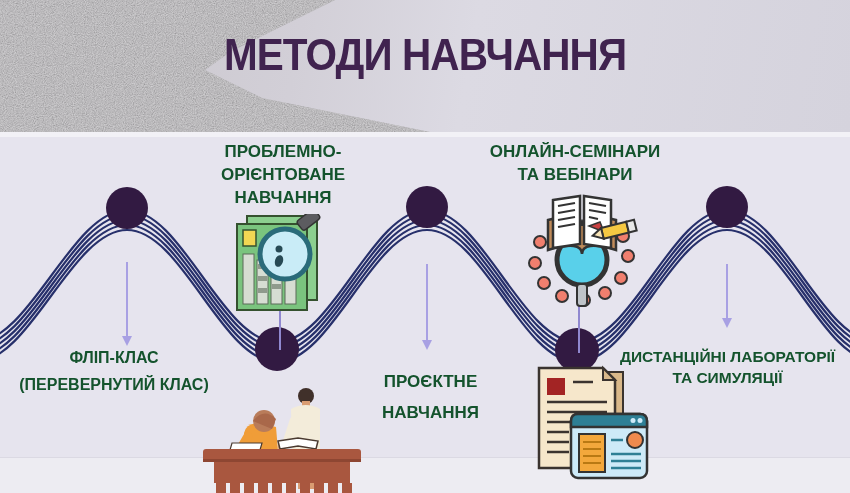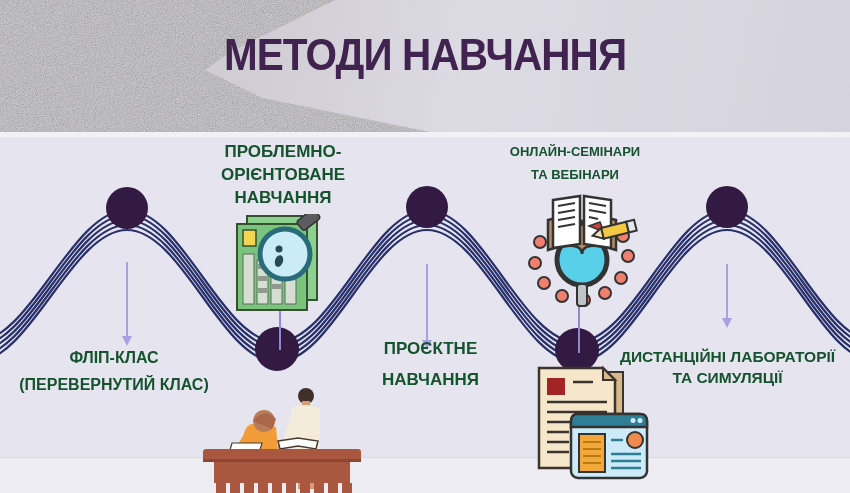--- a/index.html
+++ b/index.html
@@ -38,23 +38,23 @@
     background:#edecf2;border-top:1px solid #dbd9e3;
   }
   
   .wave-layer{position:absolute;left:0;top:0;width:850px;height:493px;pointer-events:none;}
   
   .lbl{
     position:absolute;text-align:center;font-weight:700;
     color:#14532d;white-space:pre-line;
   }
   .lbl-problem{left:168px;top:140px;width:230px;font-size:17px;line-height:23px;}
-  .lbl-online{left:455px;top:140px;width:240px;font-size:13px;line-height:23px;}
+  .lbl-online{left:455px;top:140px;width:240px;font-size:17px;line-height:23px;}
   .lbl-flip{left:2px;top:344px;width:224px;font-size:16px;line-height:27px;}
-  .lbl-project{left:348px;top:333px;width:165px;font-size:17px;line-height:31px;}
+  .lbl-project{left:348px;top:366px;width:165px;font-size:17px;line-height:31px;}
   .lbl-distance{left:605px;top:346px;width:245px;font-size:15.5px;line-height:21px;}
   
   .icon-abs{position:absolute;}
   .ic-analysis{left:233px;top:214px;}
   .ic-webinar{left:526px;top:188px;}
   .ic-classroom{left:198px;top:385px;}
   .ic-docs{left:527px;top:364px;}
 </style>
 </head>
 <body>

